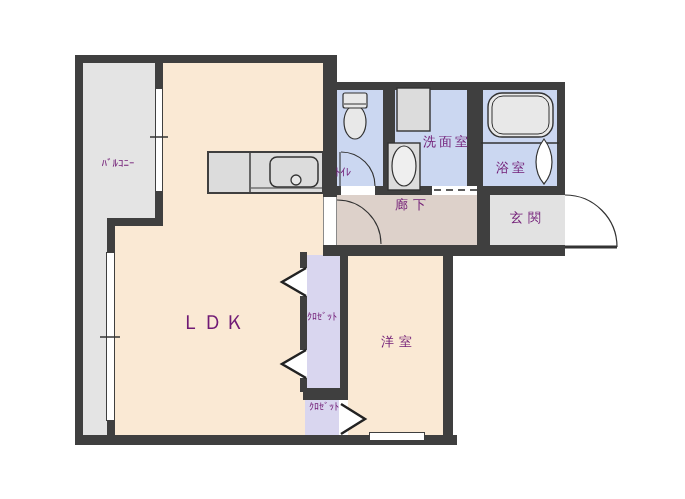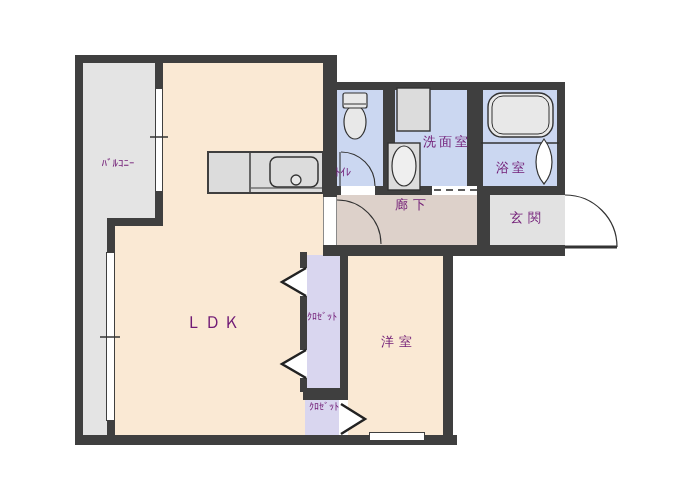--- a/index.html
+++ b/index.html
@@ -123,21 +123,21 @@
       <line x1="446" y1="190" x2="453" y2="190"></line>
       <line x1="458" y1="190" x2="465" y2="190"></line>
       <line x1="470" y1="190" x2="477" y2="190"></line>
     </g>
 
     <line x1="150" y1="137" x2="168" y2="137" stroke="#333" stroke-width="1.5"></line>
     <line x1="100" y1="337" x2="120" y2="337" stroke="#333" stroke-width="1.5"></line>
   </svg>
 
   <div class="label lbl-s" style="left:118px;top:163px;">ﾊﾞﾙｺﾆｰ</div>
-  <div class="label" style="left:214px;top:322px;font-size:17px;letter-spacing:2px;">ＬＤＫ</div>
+  <div class="label" style="left:214px;top:322px;font-size:20px;letter-spacing:2px;">ＬＤＫ</div>
   <div class="label lbl-s" style="left:343px;top:172px;">ﾄｲﾚ</div>
   <div class="label" style="left:447px;top:141px;letter-spacing:3px;">洗面室</div>
   <div class="label" style="left:512px;top:167px;letter-spacing:3px;">浴室</div>
   <div class="label sp" style="left:413px;top:204px;">廊下</div>
   <div class="label sp" style="left:528px;top:217px;">玄関</div>
   <div class="label sp" style="left:399px;top:341px;">洋室</div>
   <div class="label lbl-xs" style="left:322px;top:318px;">ｸﾛｾﾞｯﾄ</div>
   <div class="label lbl-xs" style="left:324px;top:408px;">ｸﾛｾﾞｯﾄ</div>
 
 </div>

